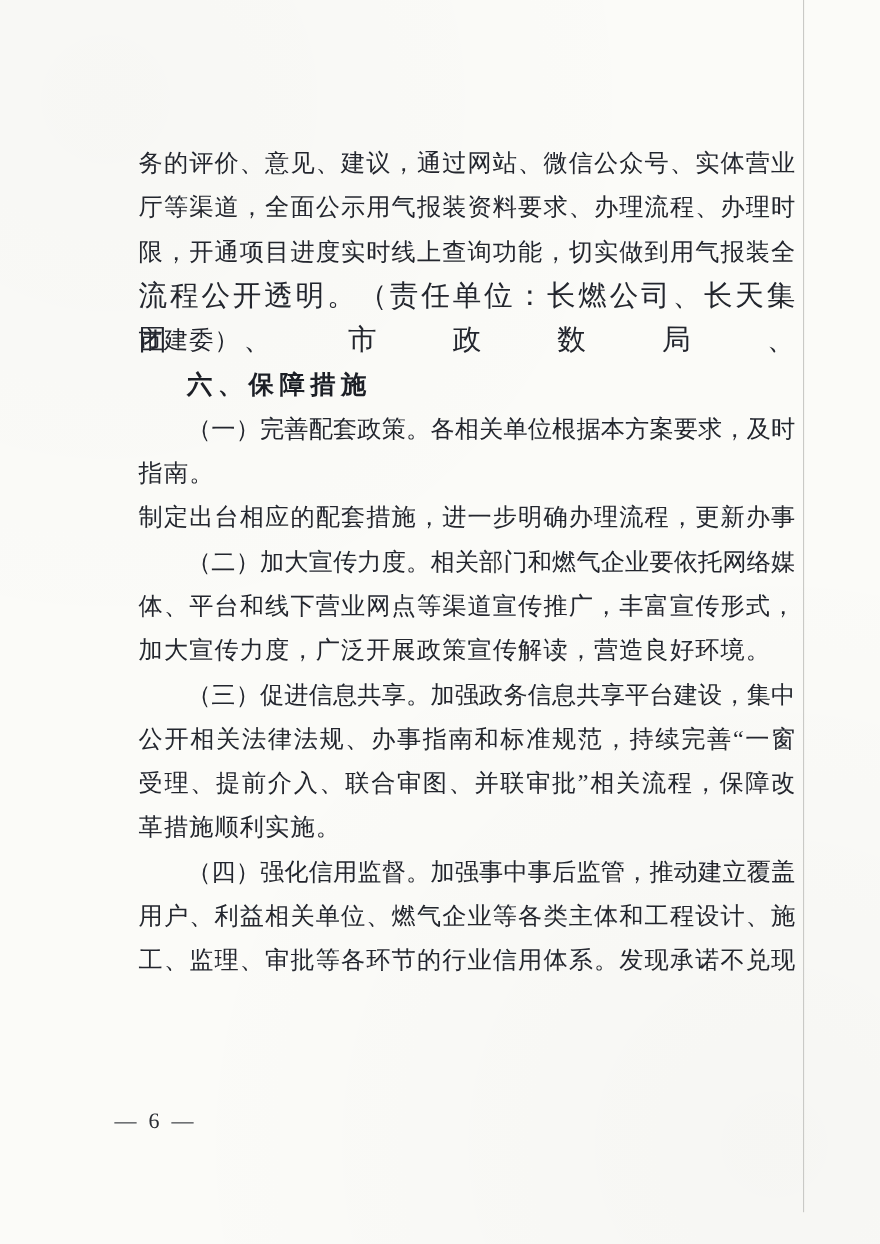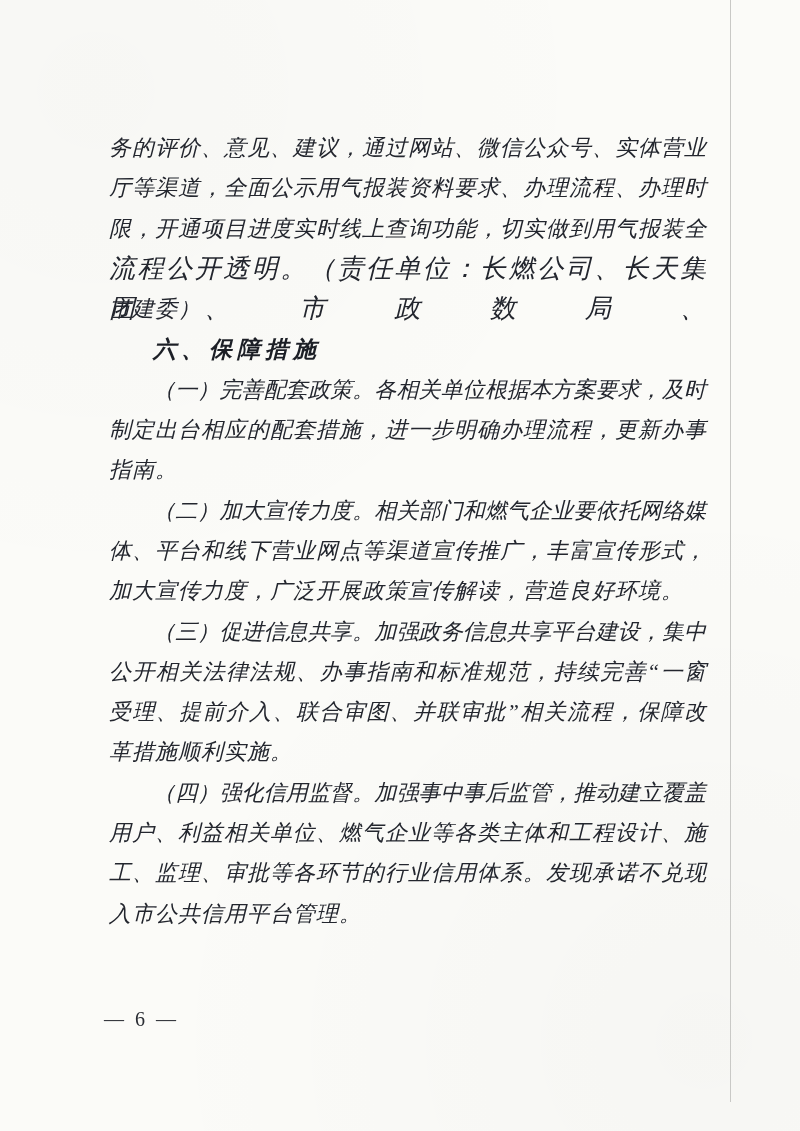--- a/index.html
+++ b/index.html
@@ -24,23 +24,22 @@
     color:var(--ink);
   }
   .crease{
     position:absolute;
     left:730px;top:0;
     width:1px;height:1102px;
     background:var(--crease);
   }
   .textcol{
     position:absolute;
-    left:109px;top:128px;
+    left:126px;top:128px;
     width:597px;
-    font-style:italic;
   }
   .line{
     display:block;
     height:40.3px;
     line-height:40.3px;
     font-size:22px;
     letter-spacing:1px;
     white-space:nowrap;
     overflow:visible;
     font-weight:400;
@@ -80,35 +79,34 @@
 
     <p class="line j">务的评价、意见、建议，通过网站、微信公众号、实体营业</p>
     <p class="line j">厅等渠道，全面公示用气报装资料要求、办理流程、办理时</p>
     <p class="line j">限，开通项目进度实时线上查询功能，切实做到用气报装全</p>
     <p class="line j sz21"><span class="body-run">流程公开透明。</span><span class="kai">（责任单位：长燃公司、长天集团、市政数局、</span></p>
     <p class="line kai">市建委）</p>
 
     <h2 class="line heading indent">六、保障措施</h2>
 
     <p class="line j indent"><span class="kai">（一）完善配套政策。</span><span>各相关单位根据本方案要求，及时</span></p>
+    <p class="line">指南。</p>
     <p class="line j">制定出台相应的配套措施，进一步明确办理流程，更新办事</p>
-    <p class="line">指南。</p>
 
     <p class="line j indent"><span class="kai">（二）加大宣传力度。</span><span>相关部门和燃气企业要依托网络媒</span></p>
     <p class="line j">体、平台和线下营业网点等渠道宣传推广，丰富宣传形式，</p>
     <p class="line">加大宣传力度，广泛开展政策宣传解读，营造良好环境。</p>
 
     <p class="line j indent"><span class="kai">（三）促进信息共享。</span><span>加强政务信息共享平台建设，集中</span></p>
     <p class="line j">公开相关法律法规、办事指南和标准规范，持续完善“一窗</p>
     <p class="line j">受理、提前介入、联合审图、并联审批”相关流程，保障改</p>
     <p class="line">革措施顺利实施。</p>
 
     <p class="line j indent"><span class="kai">（四）强化信用监督。</span><span>加强事中事后监管，推动建立覆盖</span></p>
     <p class="line j">用户、利益相关单位、燃气企业等各类主体和工程设计、施</p>
     <p class="line j">工、监理、审批等各环节的行业信用体系。发现承诺不兑现</p>
-    <p class="line">入市公共信用平台管理。</p>
 
 
   </main>
 
   <div class="pageno">— 6 —</div>
 
 </div>
 
 </body></html>

